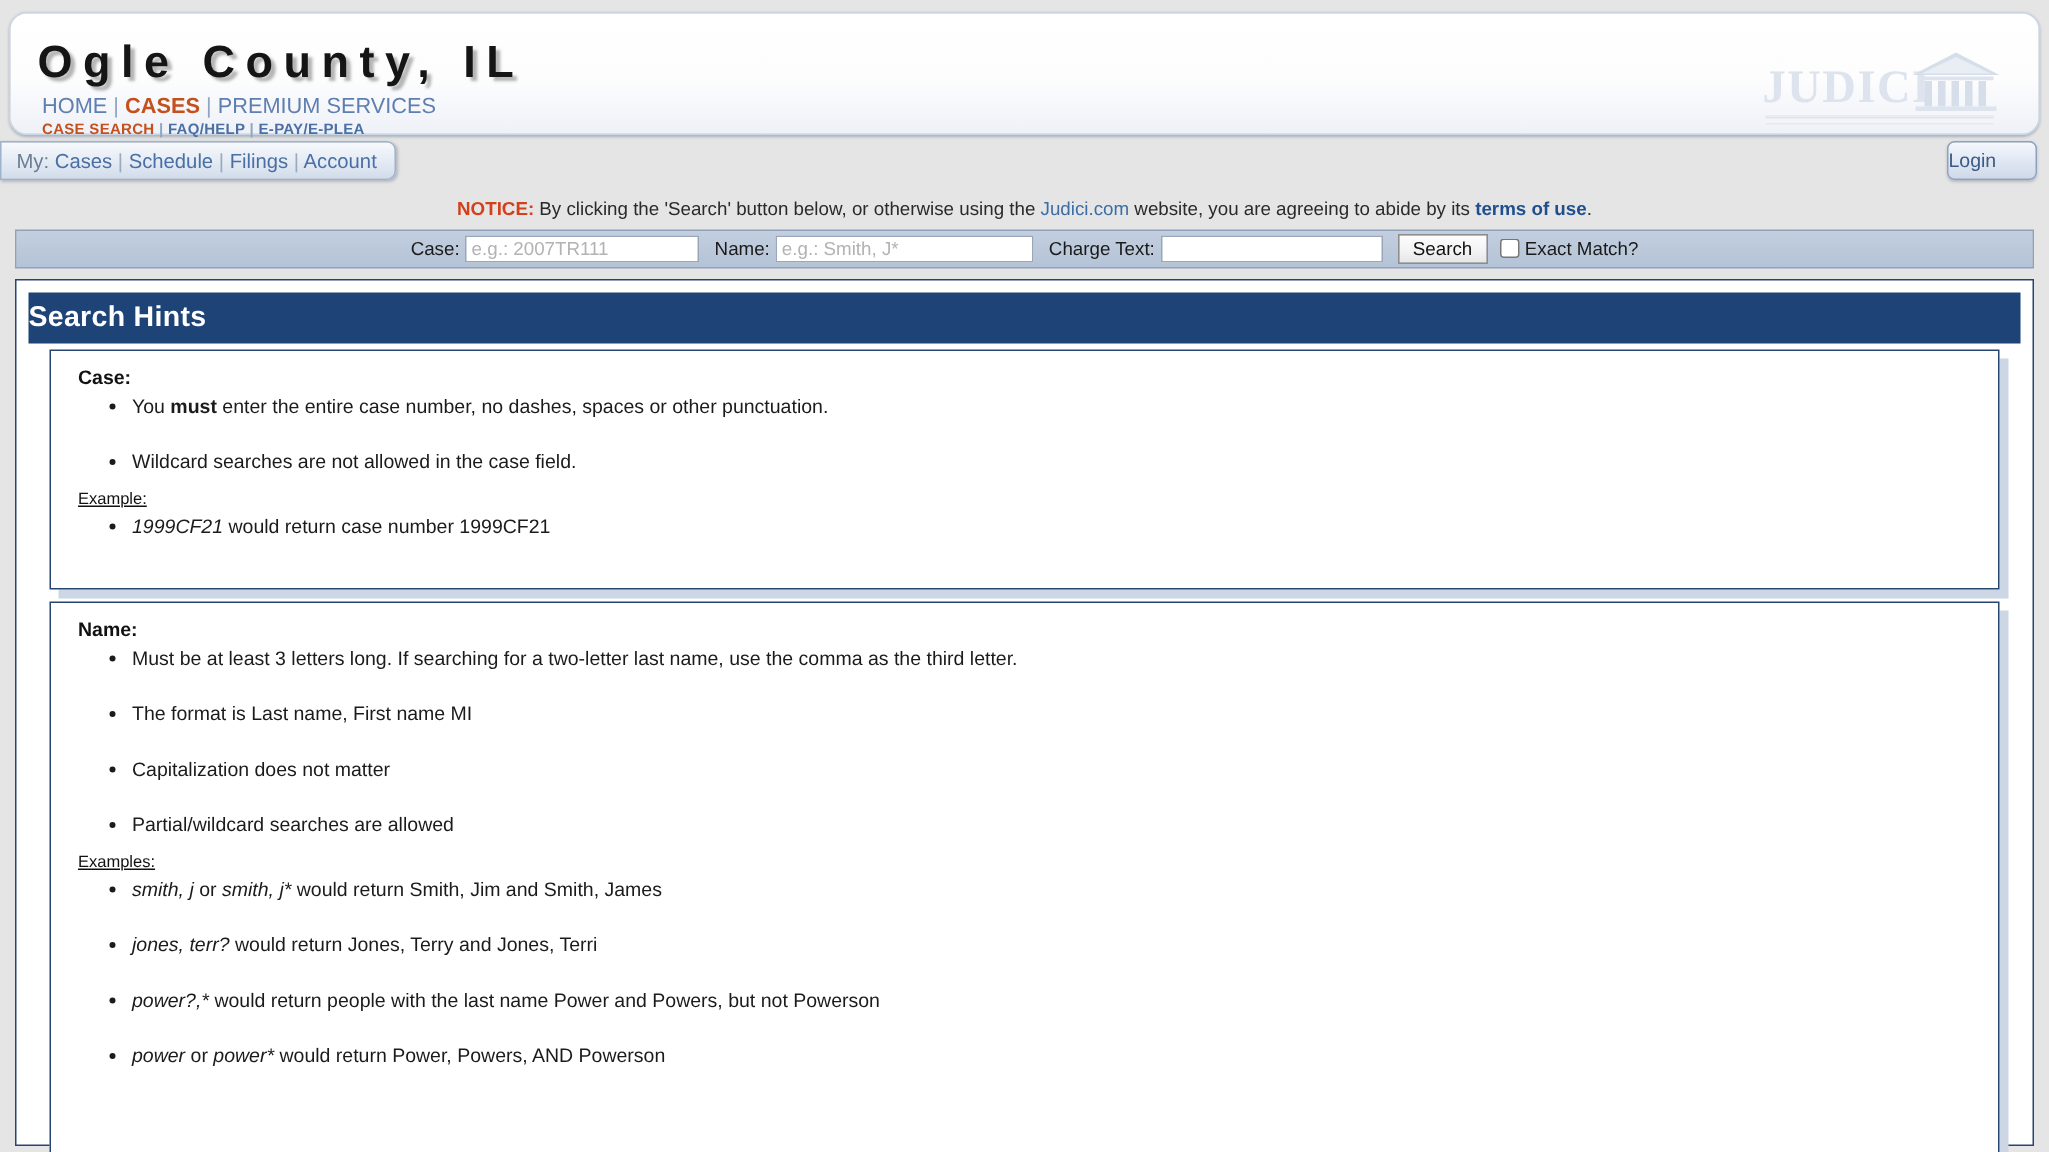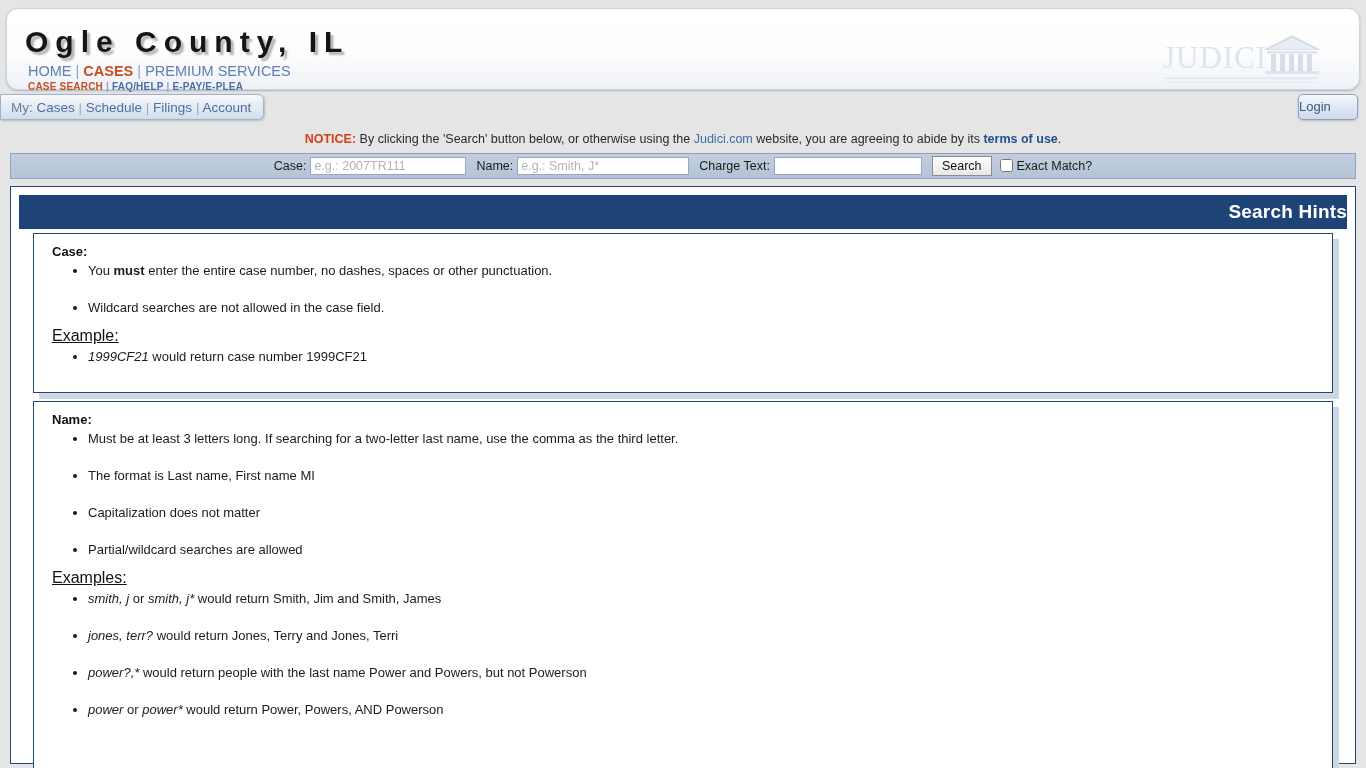--- a/index.html
+++ b/index.html
@@ -60,22 +60,22 @@
     font-weight: bold;
     white-space: nowrap;
     letter-spacing: 0.2px;
   }
   .nav-secondary .active { color: #c4501e; }
   .nav-secondary .link { color: #4a6fa5; }
   .nav-secondary .sep { color: #8ea5c4; }
 
   
   .judici-logo {
-    position: absolute; right: 36px; top: 22px;
-    width: 160px; height: 56px;
+    position: absolute; right: 24px; top: 22px;
+    width: 160px; height: 56px; font-weight: bold;
   }
   .judici-word {
     position: absolute; left: 0; bottom: 14px;
     font-family: "Liberation Serif", serif;
     font-size: 31px;
     color: #dde4ee;
     letter-spacing: 1px;
     line-height: 1;
   }
   .judici-rule {
@@ -190,21 +190,21 @@
   }
 
   .hints-header {
     position: absolute;
     left: 8px; top: 8px;
     width: 1328px; height: 34px;
     background: #1d4377;
     color: #ffffff;
     font-size: 19px;
     font-weight: bold;
-    text-align: right;
+    text-align: left;
     line-height: 34px;
     letter-spacing: 0.2px;
   }
 
   .hint-box {
     position: absolute;
     left: 22px;
     width: 1300px;
     background: #ffffff;
     border: 1px solid #26456f;
@@ -214,21 +214,21 @@
   #box-case { top: 46px; height: 160px; }
   #box-name { top: 214px; height: 546px; }
 
   .hint-title {
     font-size: 13px;
     font-weight: bold;
     color: #111;
     margin: 2px 0 4px 8px;
   }
   .hint-sub {
-    font-size: 16px;
+    font-size: 11px;
     color: #111;
     text-decoration: underline;
     margin: 12px 0 4px 8px;
   }
   ul.hint-list {
     margin: 0 0 0 0;
     padding-left: 44px;
     list-style-type: disc;
   }
   ul.hint-list li {

